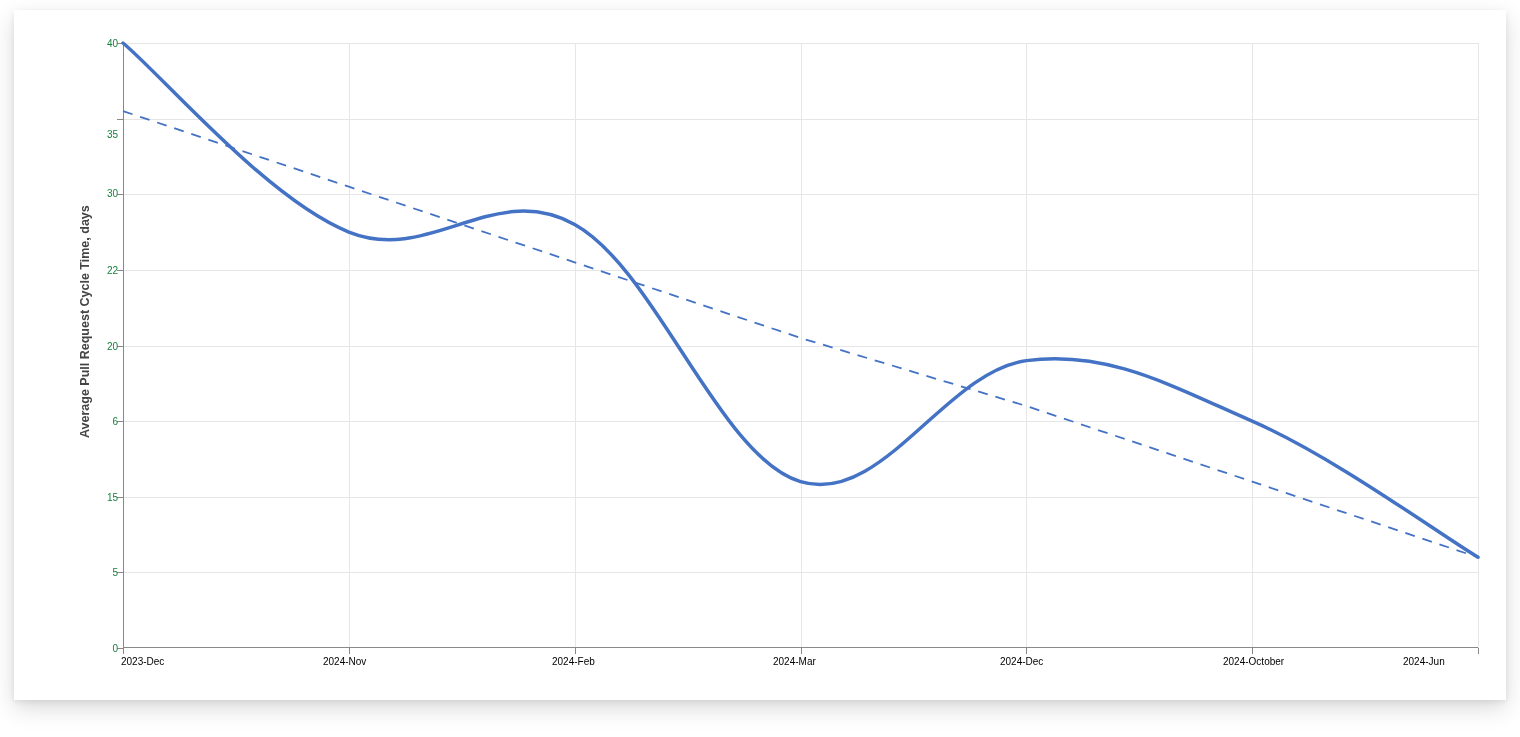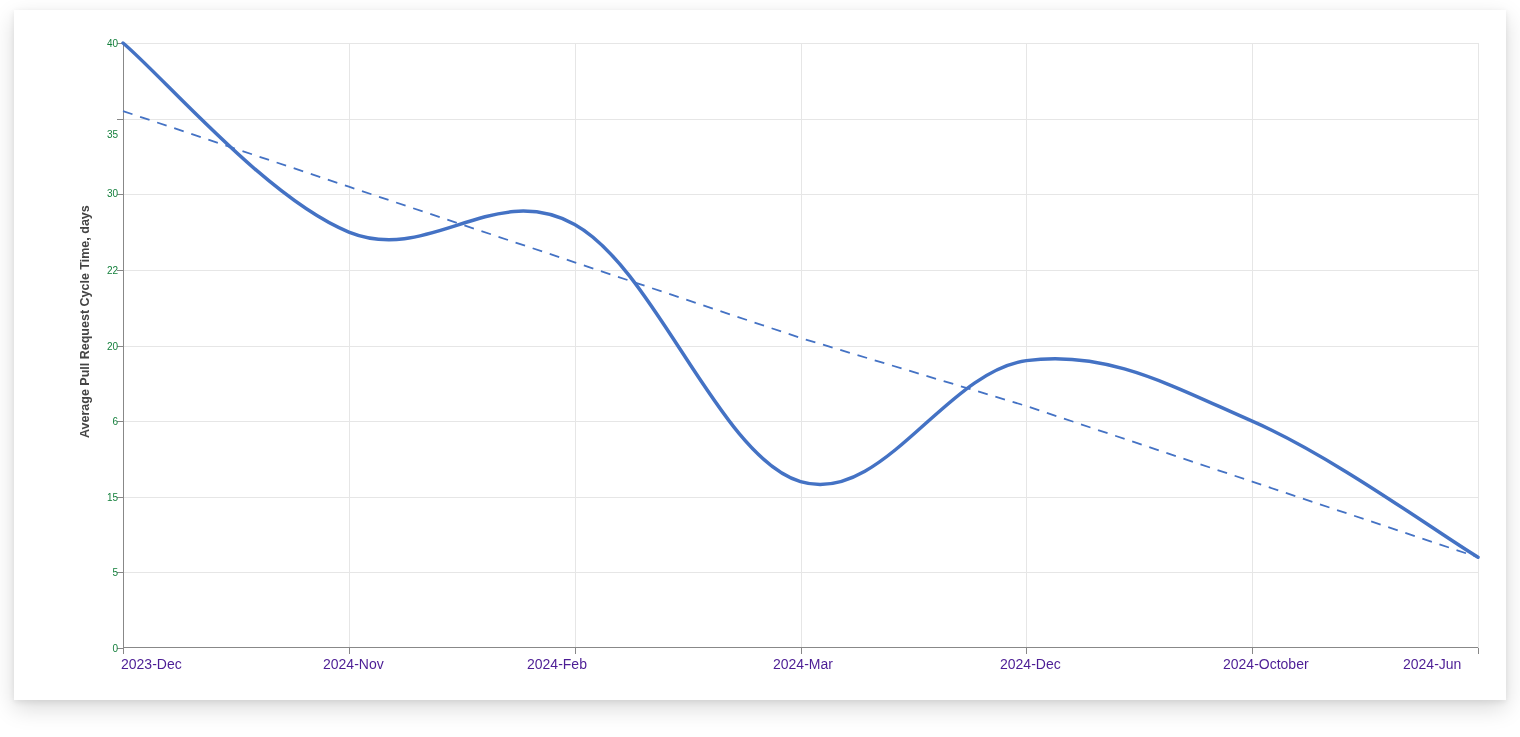--- a/index.html
+++ b/index.html
@@ -67,22 +67,22 @@
     position: absolute;
     right: 1360px;
     font-size: 10px;
     color: #15803d;
     transform: translateY(-50%);
     white-space: nowrap;
   }
   .xlab {
     position: absolute;
     top: 613px;
-    font-size: 14px;
-    color: #4c1d95;
+    font-size: 10px;
+    color: #000000;
     white-space: nowrap;
   }
   .axis-title {
     position: absolute;
     font-size: 12.5px;
     font-weight: 700;
     color: #444;
     transform: rotate(-90deg);
     transform-origin: left top;
     white-space: nowrap;
@@ -146,21 +146,21 @@
     <div class="tick-y" style="top:75.625px"></div>
     <span class="ylab" style="top:91px">35</span>
     <div class="tick-y" style="top:0px"></div>
     <span class="ylab" style="top:0px">40</span>
 
     <div class="tick-x" style="left:0px"></div>
     <span class="xlab" style="left:-2px">2023-Dec</span>
     <div class="tick-x" style="left:225.83px"></div>
     <span class="xlab" style="left:200px">2024-Nov</span>
     <div class="tick-x" style="left:451.67px"></div>
-    <span class="xlab" style="left:404px">2024-Feb</span>
+    <span class="xlab" style="left:429px">2024-Feb</span>
     <div class="tick-x" style="left:677.5px"></div>
     <span class="xlab" style="left:650px">2024-Mar</span>
     <div class="tick-x" style="left:903.33px"></div>
     <span class="xlab" style="left:877px">2024-Dec</span>
     <div class="tick-x" style="left:1129.17px"></div>
     <span class="xlab" style="left:1100px">2024-October</span>
     <div class="tick-x" style="left:1355px"></div>
     <span class="xlab" style="left:1280px">2024-Jun</span>
 
     <div class="plot-border"></div>

